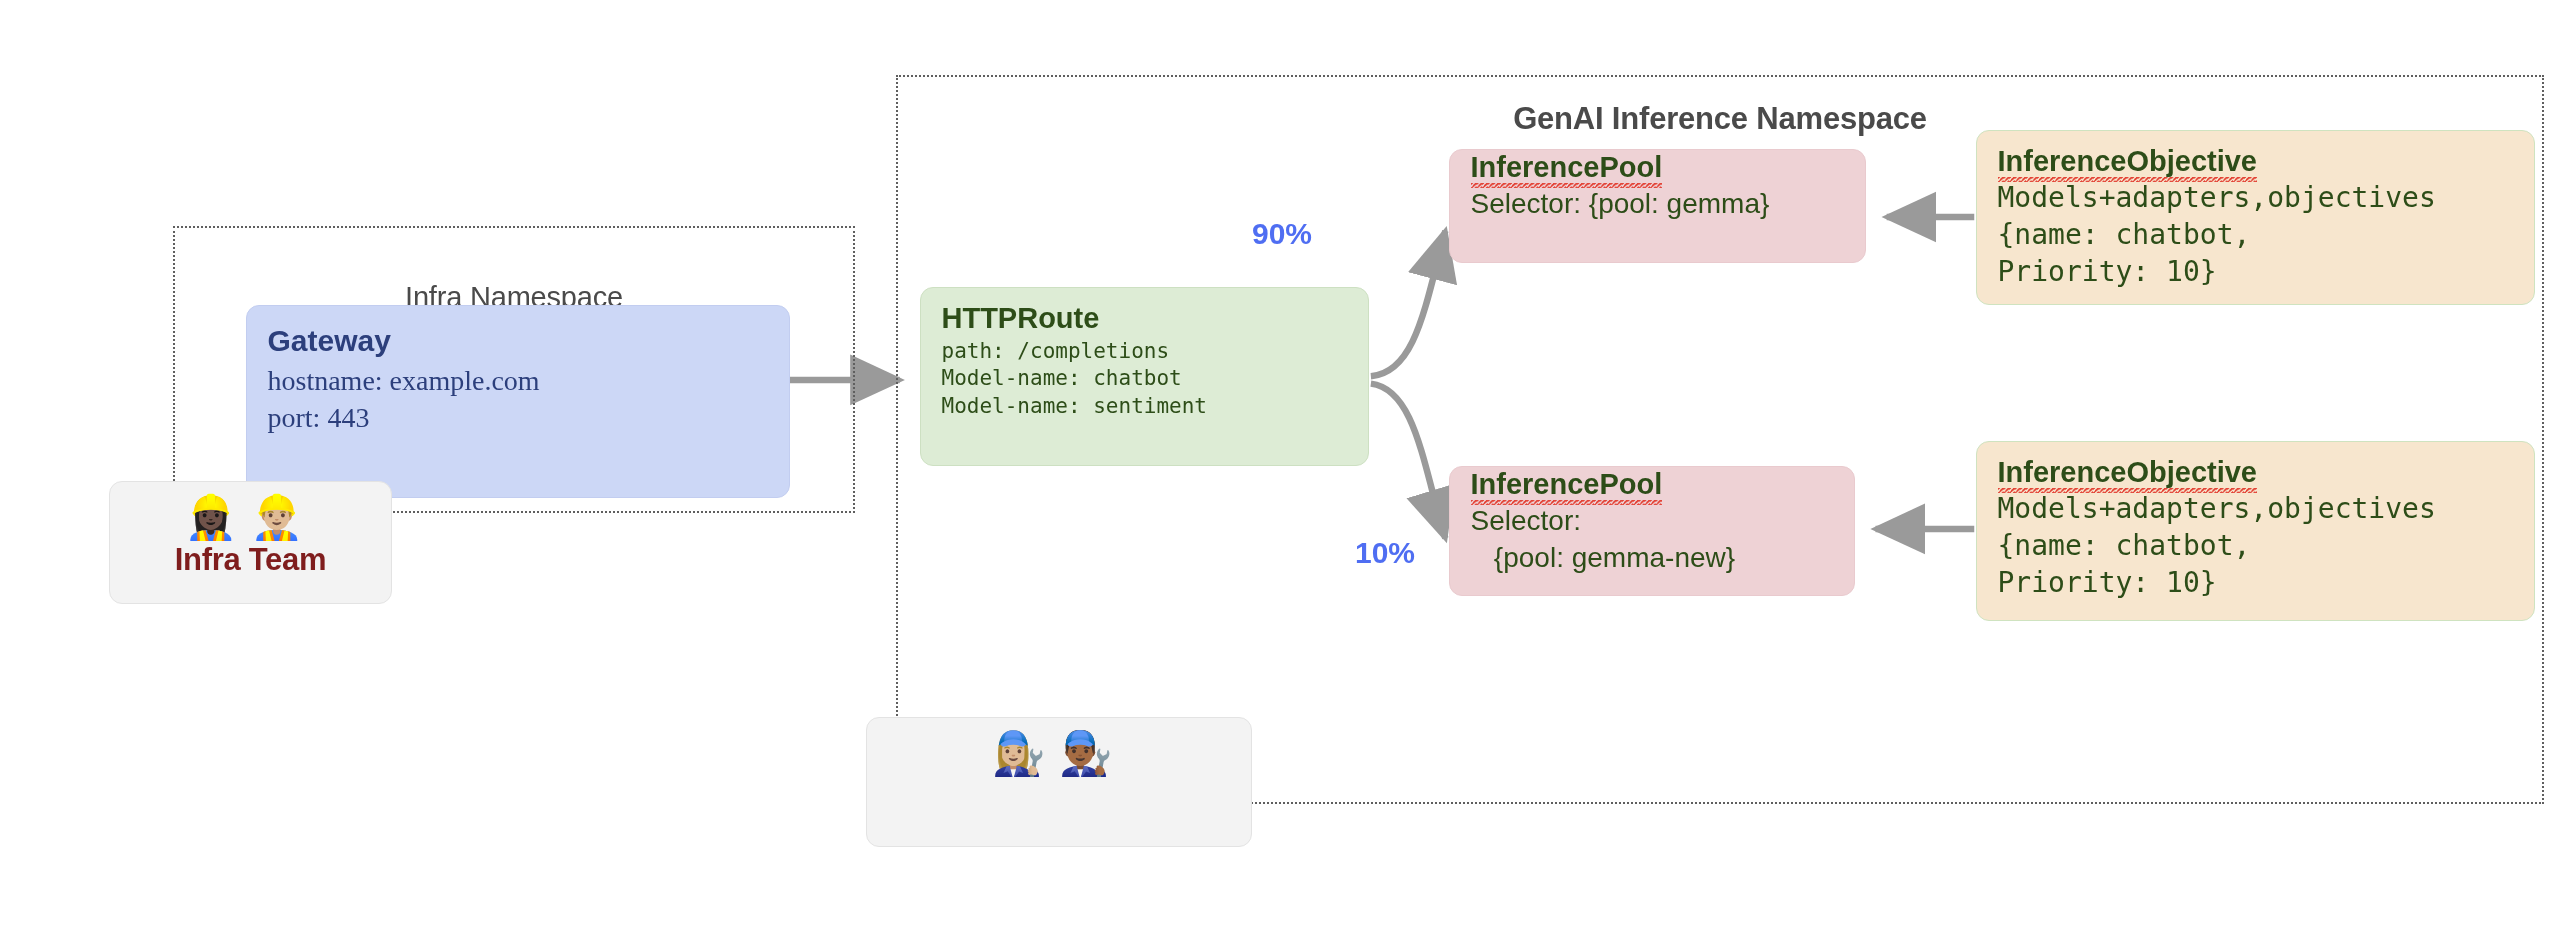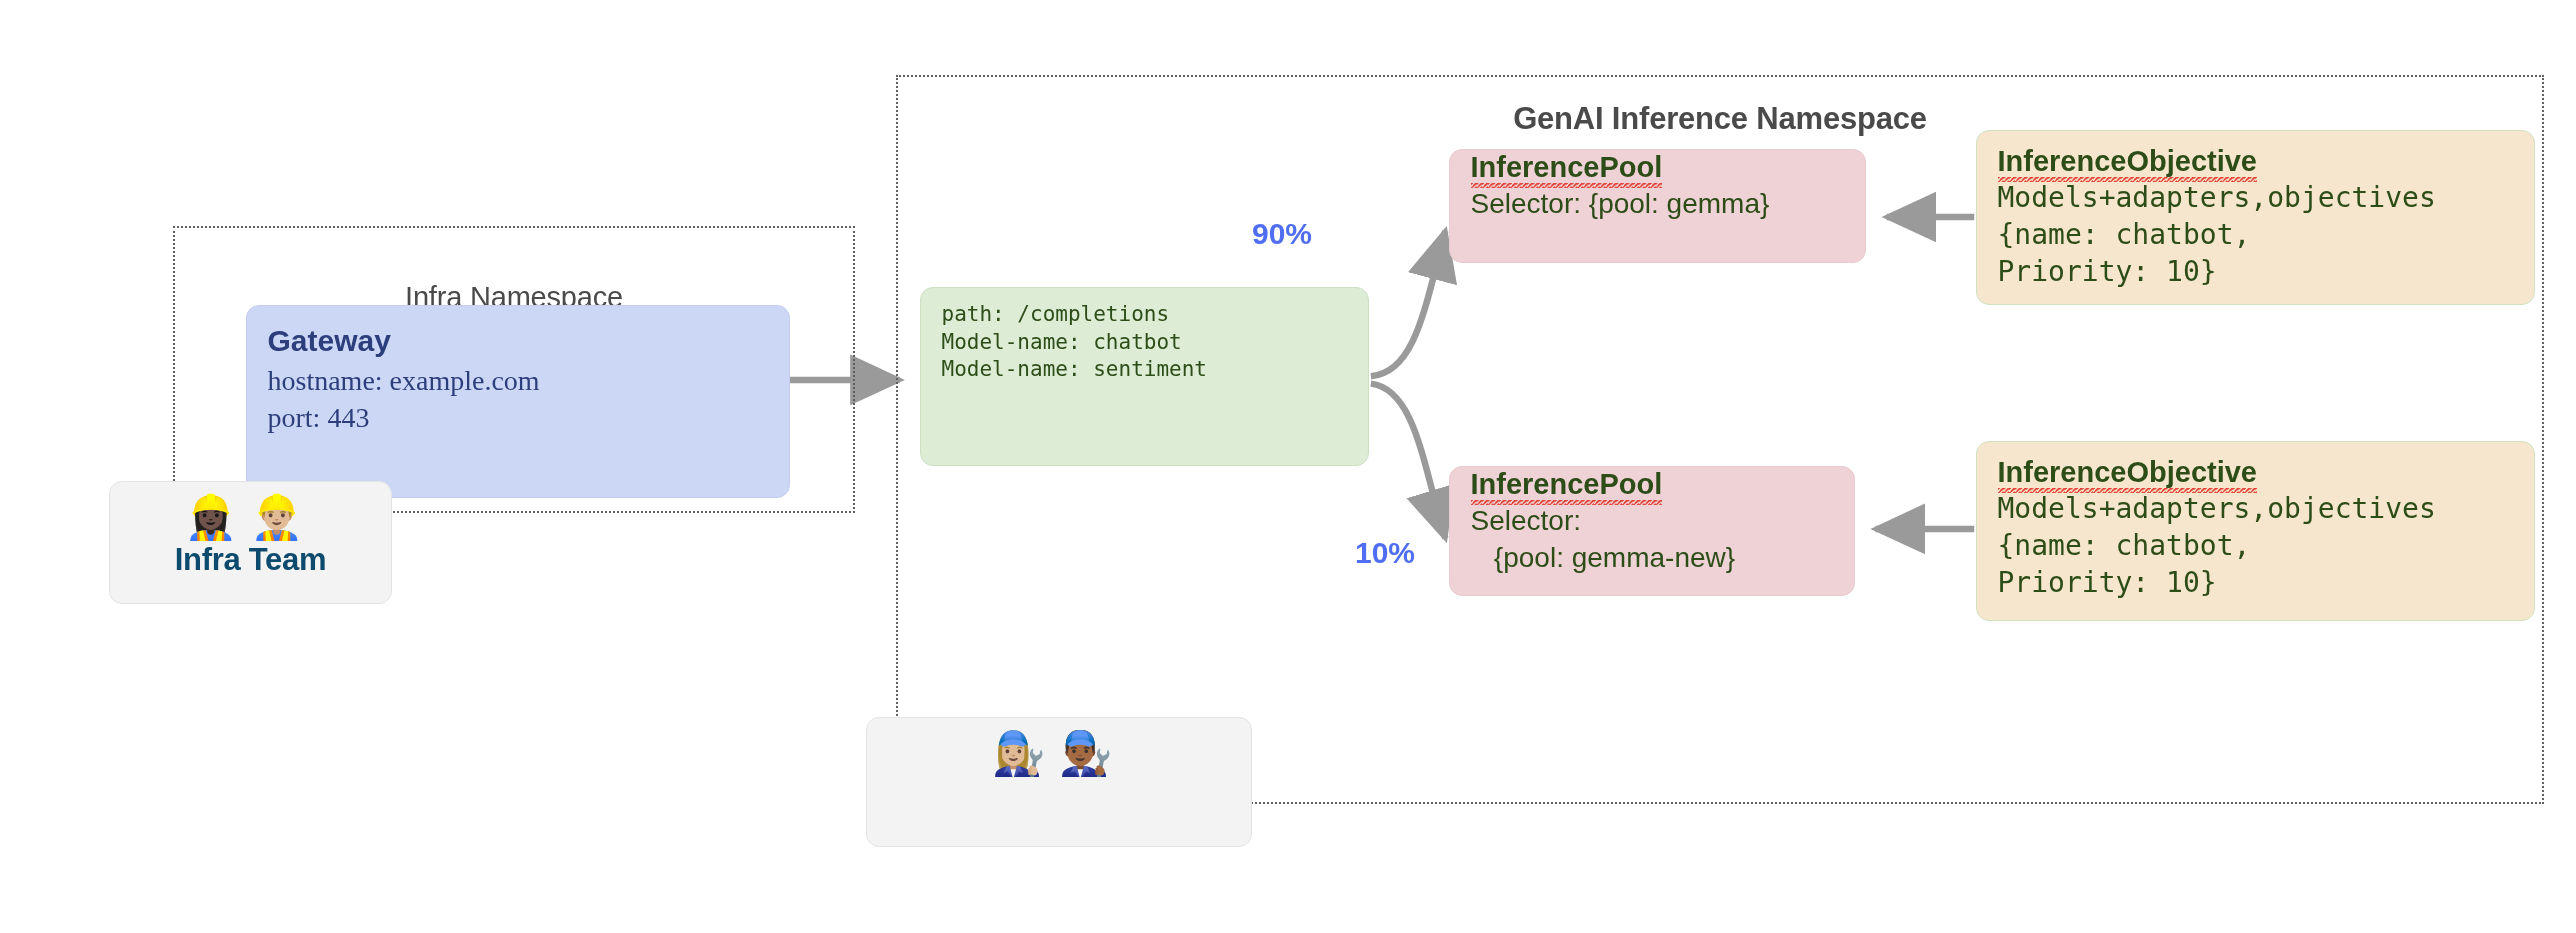--- a/index.html
+++ b/index.html
@@ -203,21 +203,21 @@
     text-align: center;
     padding-top: 13px;
   }
   .team .emojis {
     font-size: 43px;
     line-height: 1.05;
     letter-spacing: 13px;
     white-space: nowrap;
   }
   .team .label {
-    color: #0c4a6e;
+    color: #7f1d1d;
     font-size: 31px;
     font-weight: bold;
     margin-top: 1.9px;
     white-space: nowrap;
     letter-spacing: -0.3px;
   }
   .team-infra {
     left: 109px;
     top: 481px;
     width: 283px;
@@ -291,20 +291,21 @@
     <div class="ns-title">GenAI Inference Namespace</div>
   </div>
 
   <div class="node n-gateway">
     <div class="title">Gateway</div>
     <div class="body">hostname: example.com
 port: 443</div>
   </div>
 
   <div class="node n-httproute">
+    <div class="title">HTTPRoute</div>
     <div class="body">path: /completions
 Model-name: chatbot
 Model-name: sentiment</div>
   </div>
 
   <div class="node n-pool n-pool-1">
     <div class="title squiggle">InferencePool</div>
     <div class="body">Selector: {pool: gemma}</div>
   </div>
 

